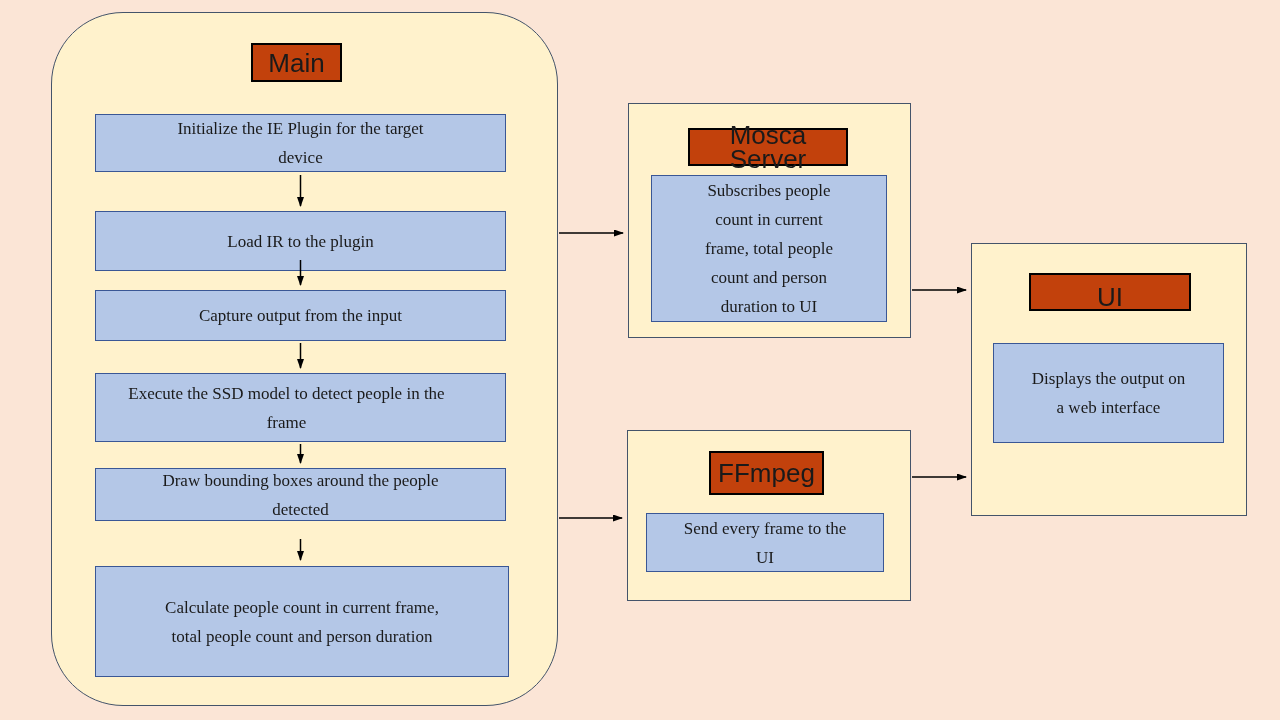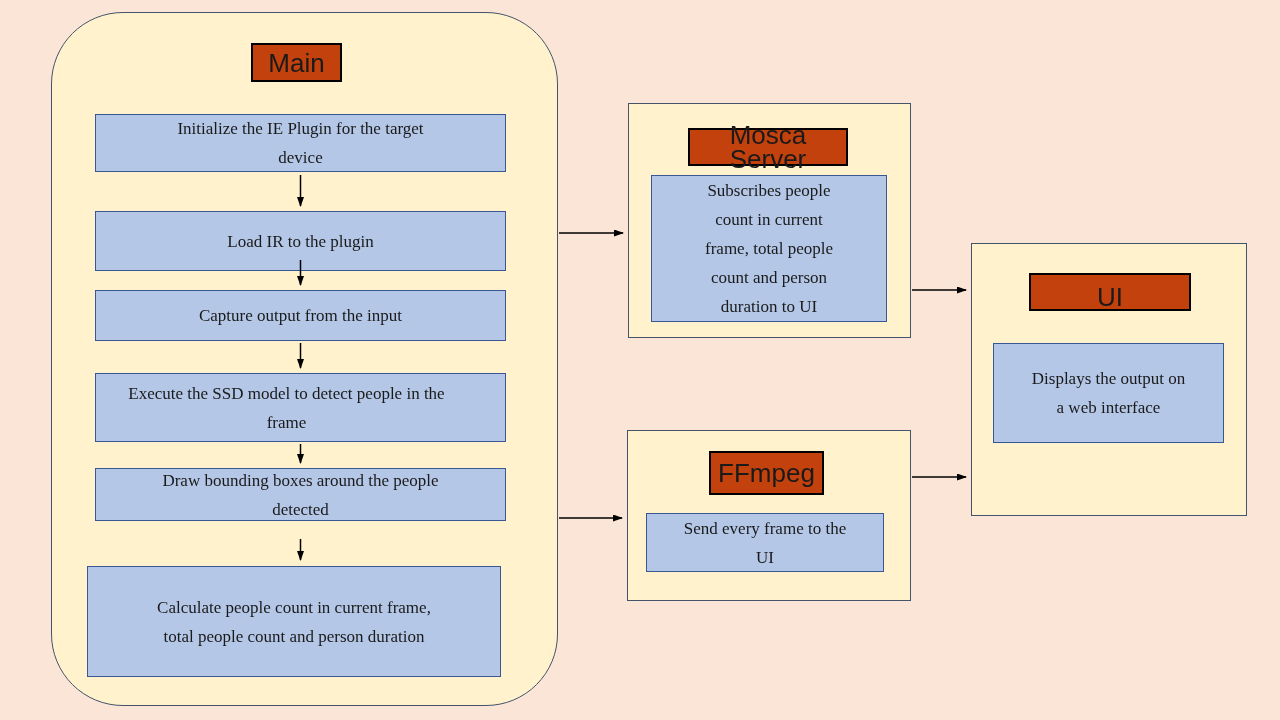--- a/index.html
+++ b/index.html
@@ -84,21 +84,21 @@
 </div>
 
 <div class="abs node main-node" style="left:95px; top:373px; width:411px; height:69px;padding-left:32px;">
   <span>Execute the SSD model to detect people in the frame</span>
 </div>
 
 <div class="abs node main-node" style="left:95px; top:468px; width:411px; height:53px;">
   <span>Draw bounding boxes around the people detected</span>
 </div>
 
-<div class="abs node main-node" style="left:87px; top:566px; width:414px; height:111px;">
+<div class="abs node main-node" style="left:95px; top:566px; width:414px; height:111px;">
   <span>Calculate people count in current frame, total people count and person duration</span>
 </div>
 
 <div class="abs group-rect" style="left:628px; top:103px; width:283px; height:235px;"></div>
 
 <div class="abs title-box" style="left:688px; top:128px; width:160px; height:38px;">
   <span>Mosca Server</span>
 </div>
 
 <div class="abs node" style="left:651px; top:175px; width:236px; height:147px; padding:0 40px;">

